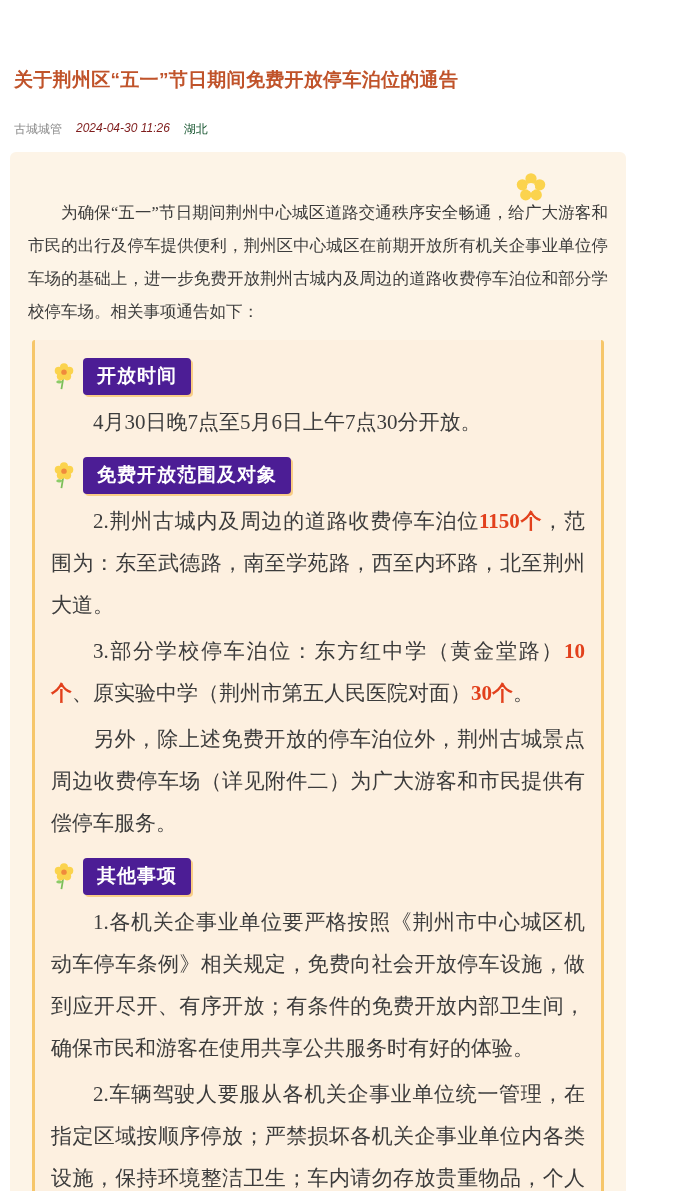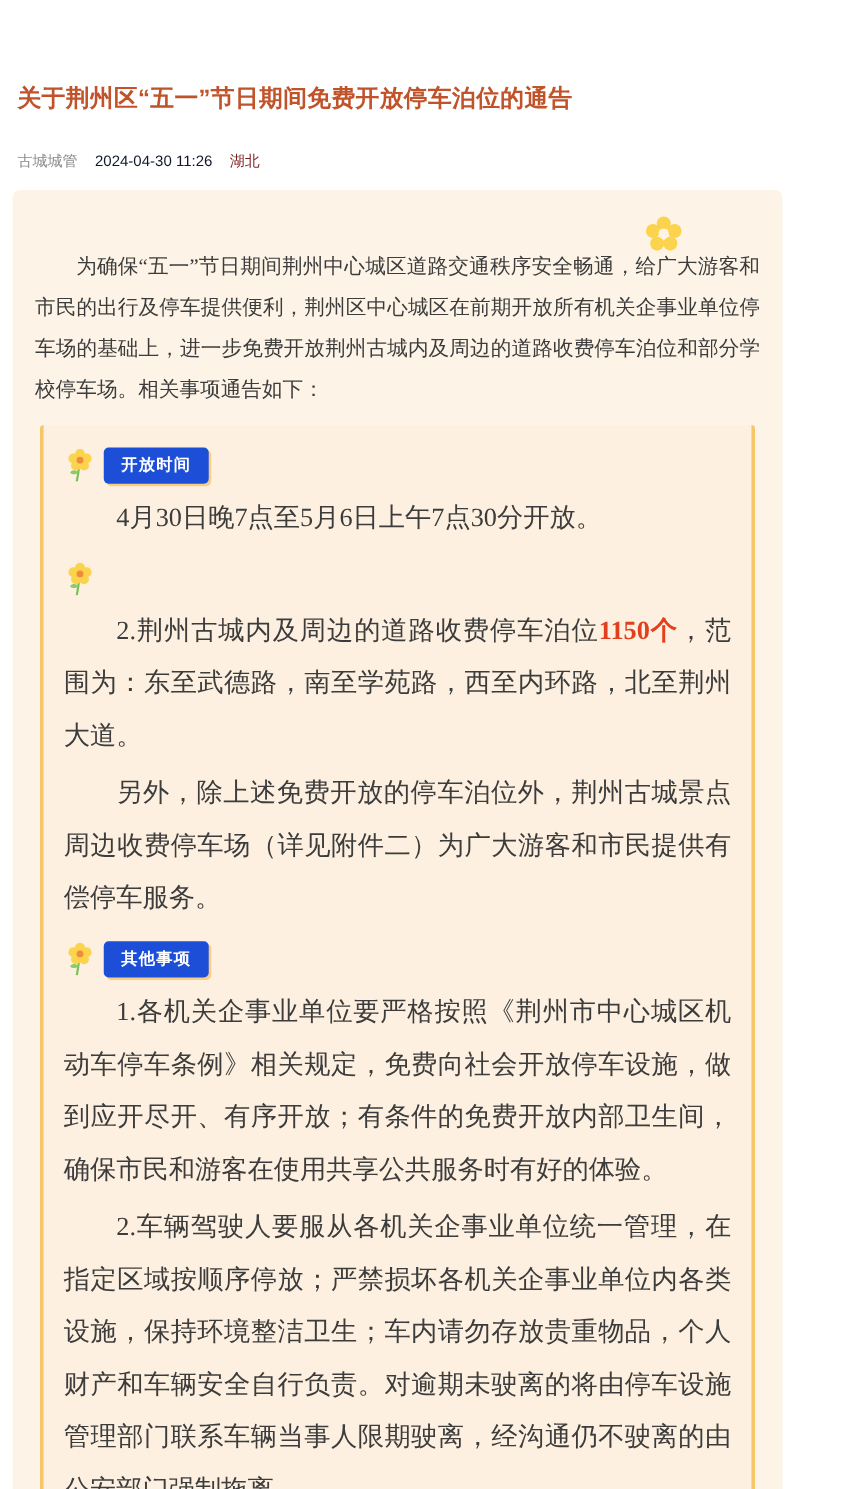--- a/index.html
+++ b/index.html
@@ -24,31 +24,31 @@
   .article-title {
     font-size: 19px;
     font-weight: bold;
     color: #c0532a;
     padding: 16px 14px 0 14px;
     line-height: 1.5;
     letter-spacing: 0.3px;
   }
   .meta-row {
     display: flex;
-    align-items: center;
+    align-items: flex-start;
     gap: 14px;
     padding: 14px 14px 14px 14px;
     font-size: 12px;
     color: #9b9b9b;
   }
   .meta-source {
     color: #8a8a8a;
   }
-  .meta-date { color: #0f172a; }
-  .meta-loc { color: #7f1d1d; }
+  .meta-date { color: #7f1d1d; font-style: italic; }
+  .meta-loc { color: #14532d; }
 
   .body-card {
     margin: 0 10px 0 10px;
     background: #fdf4e7;
     border-radius: 6px;
     padding: 18px 16px 24px 16px;
     position: relative;
   }
   .flower-top {
     position: absolute;
@@ -81,23 +81,23 @@
     margin: 14px 0 6px 4px;
   }
   .section-head:first-child { margin-top: 2px; }
   .flower-ico {
     width: 22px;
     height: 28px;
     flex: 0 0 22px;
   }
   .section-label {
     display: inline-block;
-    background: #1d4ed8;
+    background: #4c1d95;
     color: #ffffff;
-    font-size: 13px;
+    font-size: 19px;
     font-weight: bold;
     padding: 5px 14px 6px 14px;
     border-radius: 4px;
     letter-spacing: 1px;
     position: relative;
     box-shadow: 2px 2px 0 #f9cd86;
     text-align: right;
   }
   p.para {
     font-family: "Liberation Serif", serif;
@@ -168,22 +168,24 @@
   <path d="M10 22 C6 20 4 21 3 23 C5 25 8 25 10 23 Z" fill="#8ccc68"></path>
   <g fill="#fbd34d">
     <circle cx="12" cy="6" r="4.6"></circle>
     <circle cx="18" cy="10" r="4.6"></circle>
     <circle cx="15.6" cy="16.4" r="4.6"></circle>
     <circle cx="8.4" cy="16.4" r="4.6"></circle>
     <circle cx="6" cy="10" r="4.6"></circle>
   </g>
   <circle cx="12" cy="11.6" r="3.1" fill="#f08a3c"></circle>
 </svg></span>
+            <span class="section-label">免费开放范围及对象</span>
           </div>
           <p class="para"><span>2.荆州古城内及周边的道路收费停车泊位</span><span class="hl">1150个</span><span>，范围为：东至武德路，南至学苑路，西至内环路，北至荆州大道。</span></p>
+          <p class="para"><span>3.部分学校停车泊位：东方红中学（黄金堂路）</span><span class="hl">10个</span><span>、原实验中学（荆州市第五人民医院对面）</span><span class="hl">30个</span><span>。</span></p>
           <p class="para"><span>另外，除上述免费开放的停车泊位外，荆州古城景点周边收费停车场（详见附件二）为广大游客和市民提供有偿停车服务。</span></p>
           <div class="section-head">
             <span class="flower-ico"><svg viewBox="0 0 24 32" width="22" height="28">
   <path d="M11 16 C11 22 10 26 9 31" stroke="#7bbf5a" stroke-width="2" fill="none"></path>
   <path d="M10 22 C6 20 4 21 3 23 C5 25 8 25 10 23 Z" fill="#8ccc68"></path>
   <g fill="#fbd34d">
     <circle cx="12" cy="6" r="4.6"></circle>
     <circle cx="18" cy="10" r="4.6"></circle>
     <circle cx="15.6" cy="16.4" r="4.6"></circle>
     <circle cx="8.4" cy="16.4" r="4.6"></circle>

